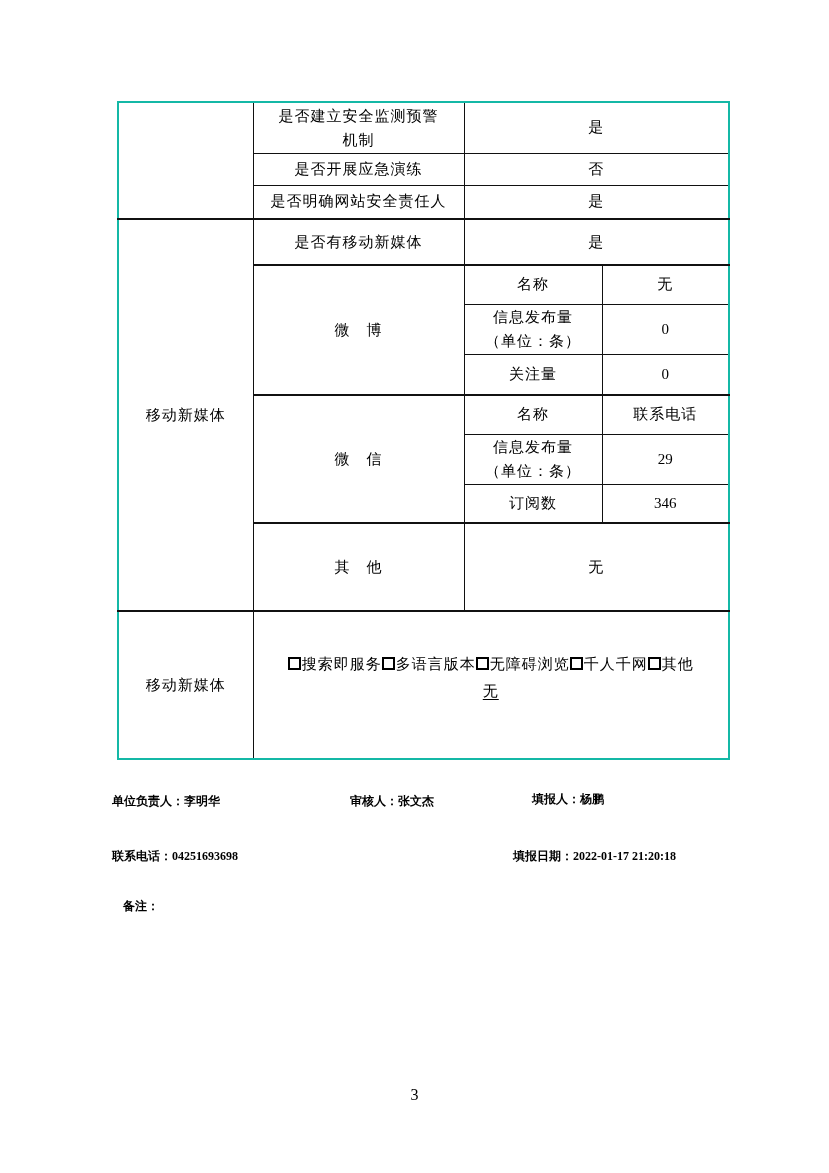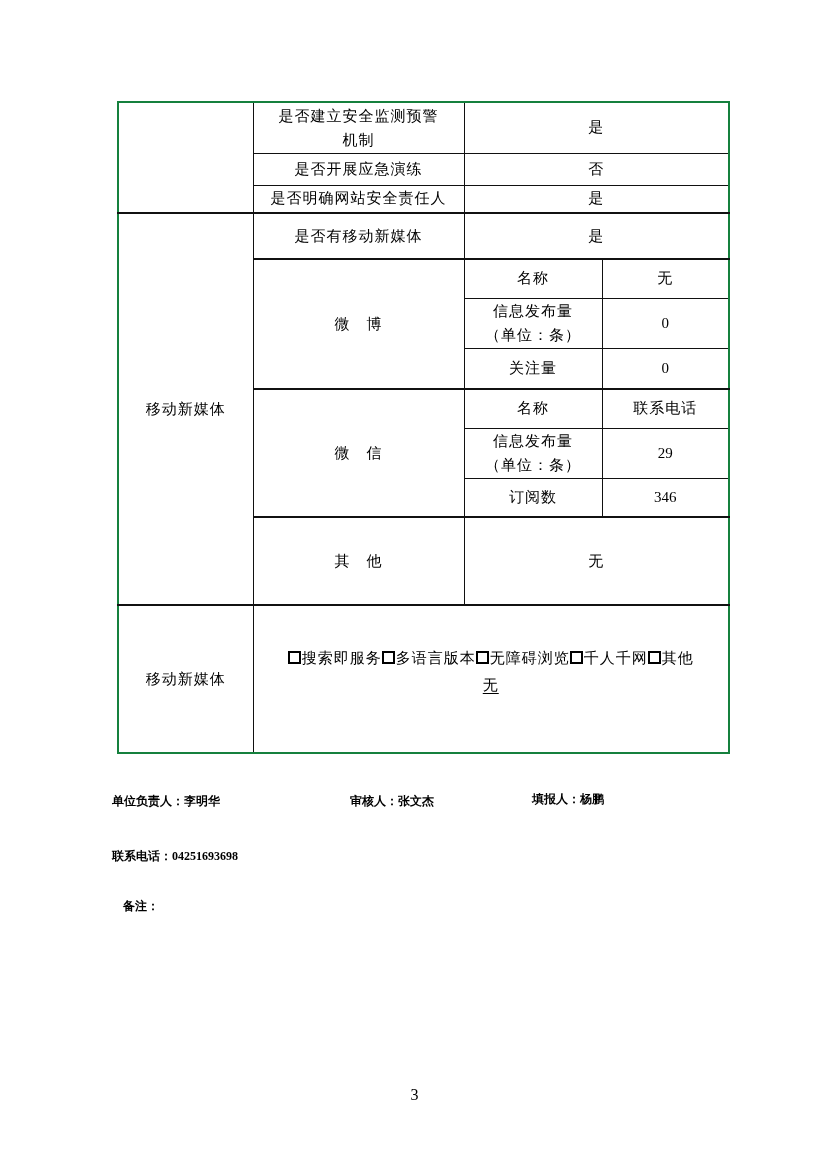--- a/index.html
+++ b/index.html
@@ -8,21 +8,21 @@
          font-family: "Liberation Serif", "DejaVu Serif", serif; color: #000; }
   .page { position: absolute; left: 0; top: 0; width: 829px; height: 1173px;
           background: #ffffff; overflow: hidden; }
 
   
   table.report { position: absolute; left: 117px; top: 101px;
                  border-collapse: collapse; table-layout: fixed;
                  font-size: 15px; letter-spacing: 1px; }
   table.report td { border: 1px solid #111; text-align: center;
                     vertical-align: middle; padding: 0; line-height: 23px; }
-  table.report { border: 2px solid #15803d; padding-left: 17px; }
+  table.report { border: 2px solid #14b8a6; padding-left: 17px; }
   table.report td.thick-top { border-top-width: 2px; }
   .lbl2 div { line-height: 24px; }
   .num { letter-spacing: 0; }
 
   
   td.innov { text-align: left; vertical-align: middle; border-radius: 26px; }
   .innov-inner { padding: 0 28px 14px 28px; line-height: 27px; }
   .cb { display: inline-block; width: 13px; height: 13px;
         border: 2px solid #000; vertical-align: -1px; margin-right: 1px;
         background: #fff; }
@@ -53,21 +53,21 @@
         <td class="lbl2">
           <div>是否建立安全监测预警</div>
           <div>机制</div>
         </td>
         <td colspan="2">是</td>
       </tr>
       <tr style="height:32px">
         <td>是否开展应急演练</td>
         <td colspan="2">否</td>
       </tr>
-      <tr style="height:28px">
+      <tr style="height:34px">
         <td>是否明确网站安全责任人</td>
         <td colspan="2">是</td>
       </tr>
 
       <tr style="height:46px">
         <td rowspan="8" class="thick-top">移动新媒体</td>
         <td class="thick-top">是否有移动新媒体</td>
         <td colspan="2" class="thick-top">是</td>
       </tr>
       <tr style="height:39px">
@@ -118,17 +118,18 @@
         </td>
       </tr>
     </tbody>
   </table>
 
   <span class="abs footer-text" style="left:112px; top:791px">单位负责人：李明华</span>
   <span class="abs footer-text" style="left:350px; top:791px">审核人：张文杰</span>
   <span class="abs footer-text" style="left:532px; top:789px">填报人：杨鹏</span>
 
   <span class="abs footer-text" style="left:112px; top:846px">联系电话：04251693698</span>
+  <span class="abs footer-text" style="left:513px; top:846px">填报日期：2022-01-17 21:20:18</span>
 
   <span class="abs footer-text" style="left:123px; top:896px">备注：</span>
 
   <div class="page-num">3</div>
 </div>
 
 </body></html>

